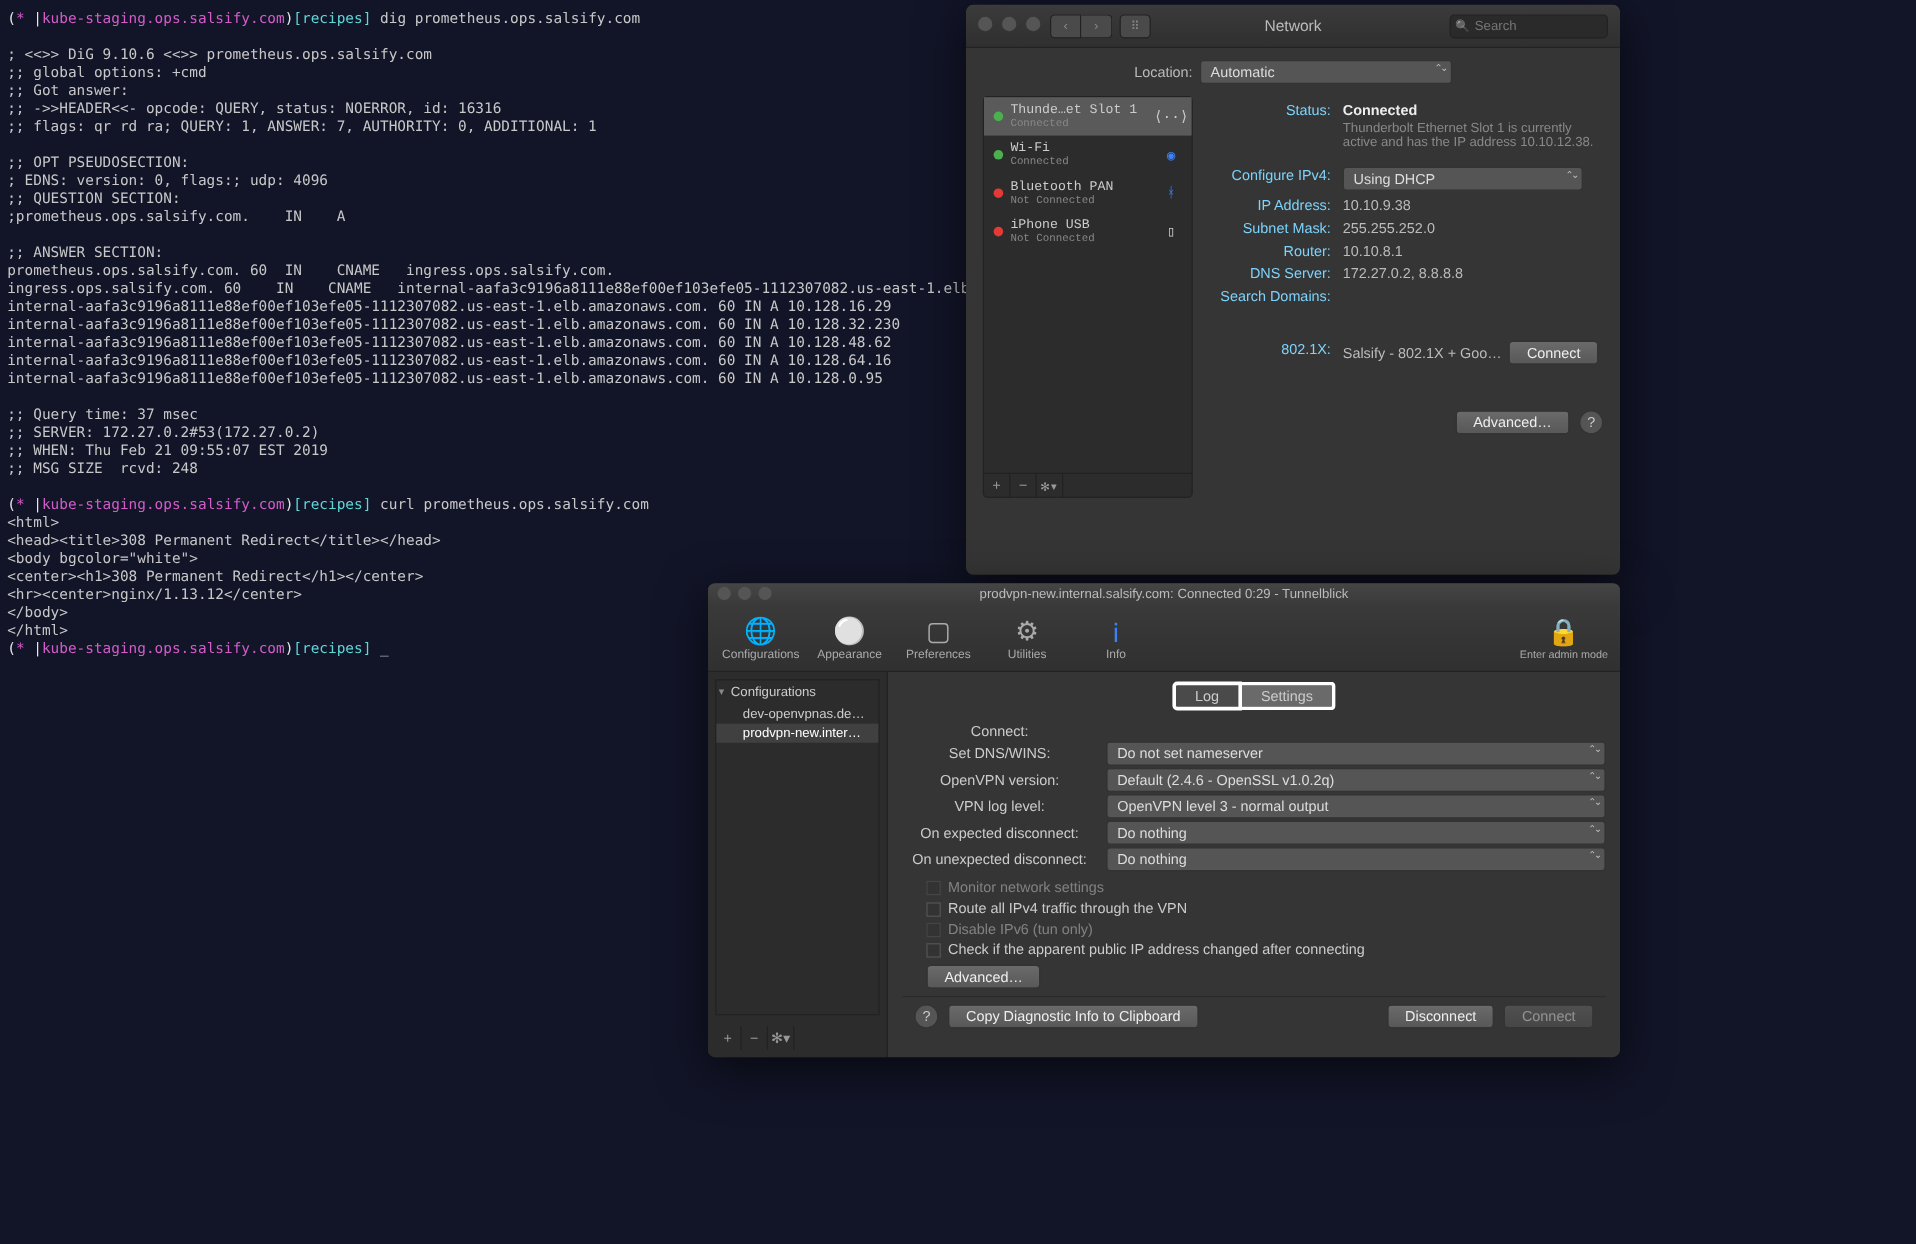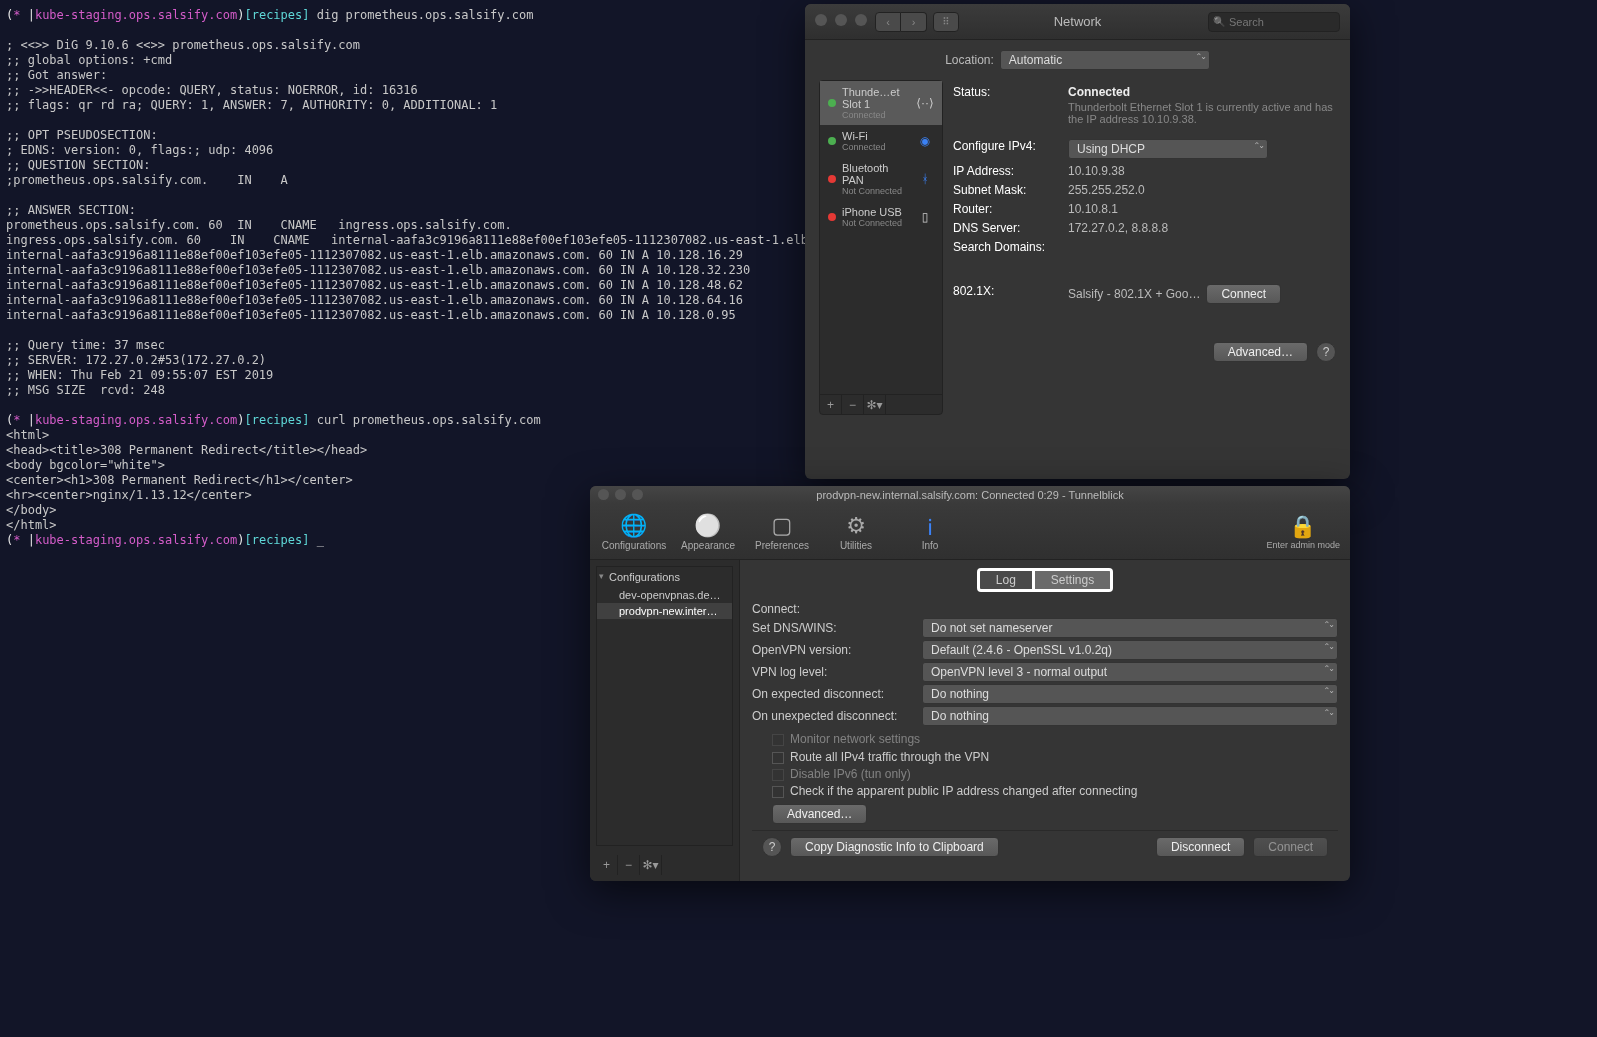--- a/index.html
+++ b/index.html
@@ -25,34 +25,34 @@
 .search-box { margin-left: auto; width: 132px; height: 20px; background: #2a2a2a; border: 1px solid #222; border-radius: 4px; font-size: 11px; padding: 0 6px 0 20px; color: #777; position: relative; display: flex; align-items: center; }
 .search-box::before { content: "🔍"; position: absolute; left: 4px; font-size: 10px; filter: grayscale(1) brightness(.7); }
 
 
 .network { left: 805px; top: 4px; width: 545px; height: 475px; }
 .net-body { padding: 10px 14px; }
 .loc-row { display: flex; justify-content: center; align-items: center; gap: 6px; margin-bottom: 10px; font-size: 12px; color: #bbb; }
 .select { background: #555; border: 1px solid #333; border-radius: 3px; padding: 2px 18px 2px 8px; color: #ddd; font-size: 12px; position: relative; }
 .select::after { content: "⌃⌄"; position: absolute; right: 4px; top: 1px; font-size: 8px; letter-spacing: -2px; color: #bbb; }
 .net-main { display: flex; gap: 10px; }
-.net-sidebar { width: 124px; background: #2c2c2c; border: 1px solid #222; border-radius: 4px; height: 335px; position: relative; }
+.net-sidebar { width: 175px; background: #2c2c2c; border: 1px solid #222; border-radius: 4px; height: 335px; position: relative; font-family: Liberation Mono, monospace; }
 .net-item { padding: 5px 8px; font-size: 11px; display: flex; align-items: center; gap: 6px; color: #ccc; }
 .net-item.sel { background: #5a5a5a; }
 .dot { width: 8px; height: 8px; border-radius: 50%; }
 .dot.green { background: #4caf50; }
 .dot.red { background: #e53935; }
 .net-item-text { flex: 1; overflow: hidden; }
 .net-item-text .sub { font-size: 9px; color: #888; }
 .net-icon { width: 18px; height: 14px; display: flex; align-items: center; justify-content: center; font-size: 12px; }
 .net-footer { position: absolute; bottom: 0; left: 0; right: 0; height: 20px; border-top: 1px solid #222; display: flex; }
 .foot-btn { width: 22px; height: 20px; border-right: 1px solid #222; display: flex; align-items: center; justify-content: center; font-size: 12px; color: #999; }
 .net-details { flex: 1; font-size: 12px; color: #bbb; }
 .det-row { display: flex; margin: 5px 0; }
-.det-label { width: 115px; padding-right: 10px; color: #ffffff; }
+.det-label { width: 115px; text-align: right; padding-right: 10px; color: #7dd3fc; }
 .det-body { flex: 1; }
 .btn { background: linear-gradient(#6a6a6a,#585858); border: 1px solid #333; border-radius: 4px; padding: 2px 14px; color: #eee; font-size: 12px; }
 .btn.disabled { opacity: .5; }
 .help-btn { width: 20px; height: 20px; border-radius: 50%; background: #555; border: 1px solid #333; color: #ccc; font-size: 12px; display: inline-flex; align-items: center; justify-content: center; }
 .bottom-btns { display: flex; justify-content: flex-end; gap: 8px; margin-top: 12px; }
 
 
 .tunnel { left: 590px; top: 486px; width: 760px; height: 395px; }
 .tun-titlebar { height: 18px; background: linear-gradient(#454545,#3a3a3a); display: flex; align-items: center; justify-content: center; font-size: 11px; color: #bbb; position: relative; }
 .tun-tls { position: absolute; left: 8px; top: 3px; display: flex; gap: 6px; }
@@ -69,21 +69,21 @@
 .cfg-hdr::before { content: "▾"; position: absolute; left: 2px; font-size: 9px; color: #888; }
 .cfg-item { padding: 2px 4px 2px 22px; overflow: hidden; white-space: nowrap; text-overflow: ellipsis; }
 .cfg-item.sel { background: #404040; color: #fff; }
 .tun-right { flex: 1; padding: 8px 12px; font-size: 12px; color: #ccc; }
 .tabs { display: flex; justify-content: center; margin-bottom: 10px; }
 .tab { padding: 2px 16px; background: #4a4a4a; border: 3px solid #ffffff; font-size: 12px; }
 .tab:first-child { border-radius: 4px 0 0 4px; }
 .tab:last-child { border-radius: 0 4px 4px 0; border-left: none; }
 .tab.active { background: #6a6a6a; }
 .frow { display: flex; align-items: center; margin: 2px 0; }
-.frow .lab { width: 170px; text-align: left; padding-right: 8px; font-size: 12px; }
+.frow .lab { width: 170px; text-align: center; padding-right: 8px; font-size: 12px; }
 .frow .select { flex: 1; }
 .check { width: 12px; height: 12px; border: 1px solid #555; background: #333; display: inline-block; margin-right: 6px; vertical-align: middle; }
 .tun-bottom { display: flex; align-items: center; gap: 8px; padding: 6px 10px; margin-top: 6px; border-top: 1px solid rgba(0,0,0,.2); }
 .left-footer { position: absolute; bottom: 6px; left: 6px; display: flex; }
 </style>
 </head>
 <body>
 
 <div class="terminal"><span class="term-white">(</span><span class="term-magenta">* </span><span class="term-white">|</span><span class="term-magenta">kube-staging.ops.salsify.com</span><span class="term-white">)</span><span class="term-cyan">[</span><span class="term-cyan">recipes</span><span class="term-cyan">]</span><span> dig prometheus.ops.salsify.com</span>
 <span>
@@ -181,21 +181,21 @@
         <div class="net-footer">
           <div class="foot-btn">+</div>
           <div class="foot-btn">−</div>
           <div class="foot-btn">✻▾</div>
         </div>
       </div>
       <div class="net-details">
         <div class="det-row">
             <div class="det-label">Status:</div>
           <div class="det-body"><b style="color:#eee">Connected</b>
-          <div style="font-size:11px;color:#888;margin-top:2px">Thunderbolt Ethernet Slot 1 is currently active and has the IP address 10.10.9.38.</div></div>
+          <div style="font-size:11px;color:#888;margin-top:2px">Thunderbolt Ethernet Slot 1 is currently active and has the IP address 10.10.12.38.</div></div>
           </div>
         <div class="det-row" style="margin-top:14px">
             <div class="det-label">Configure IPv4:</div>
           <div class="det-body">
               <div class="select" style="width:200px"><span>Using DHCP</span></div>
             </div>
           </div>
         <div class="det-row">
             <div class="det-label">IP Address:</div>
             <div class="det-body">10.10.9.38</div>

